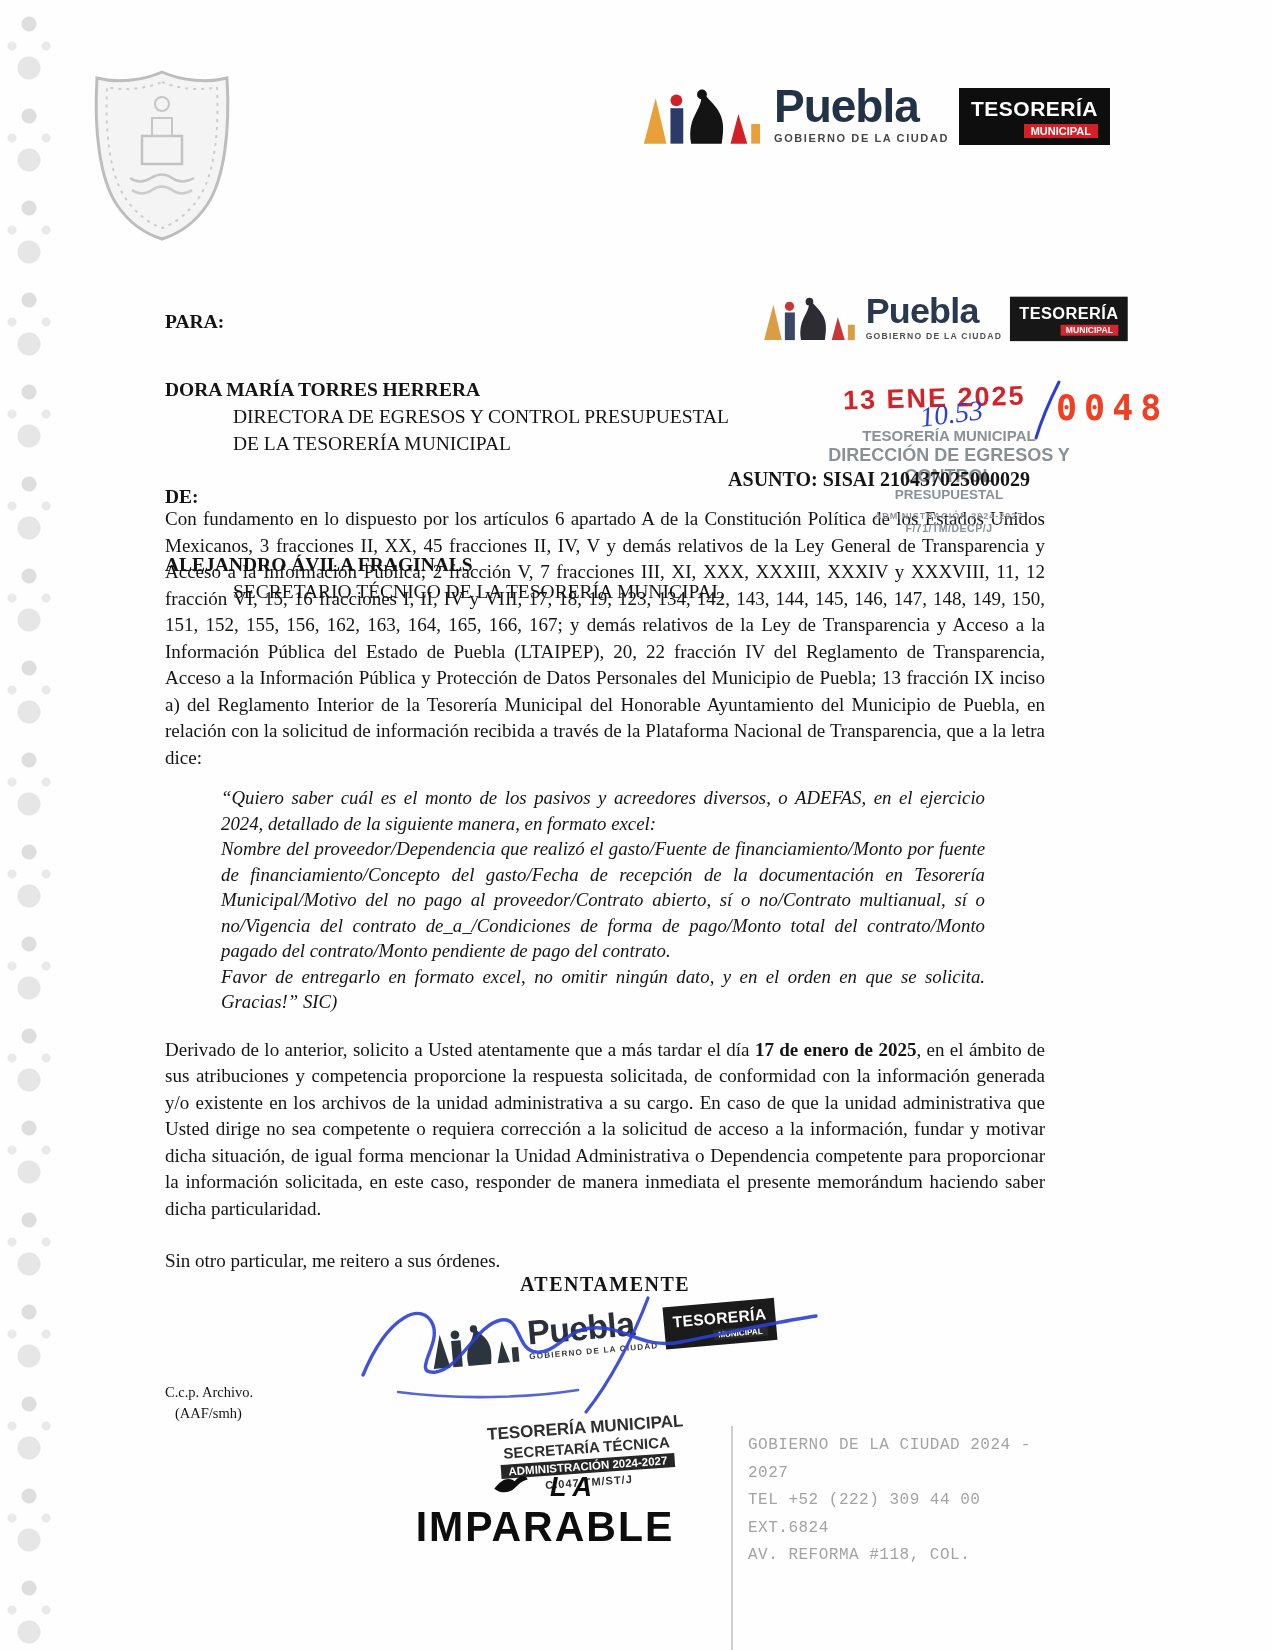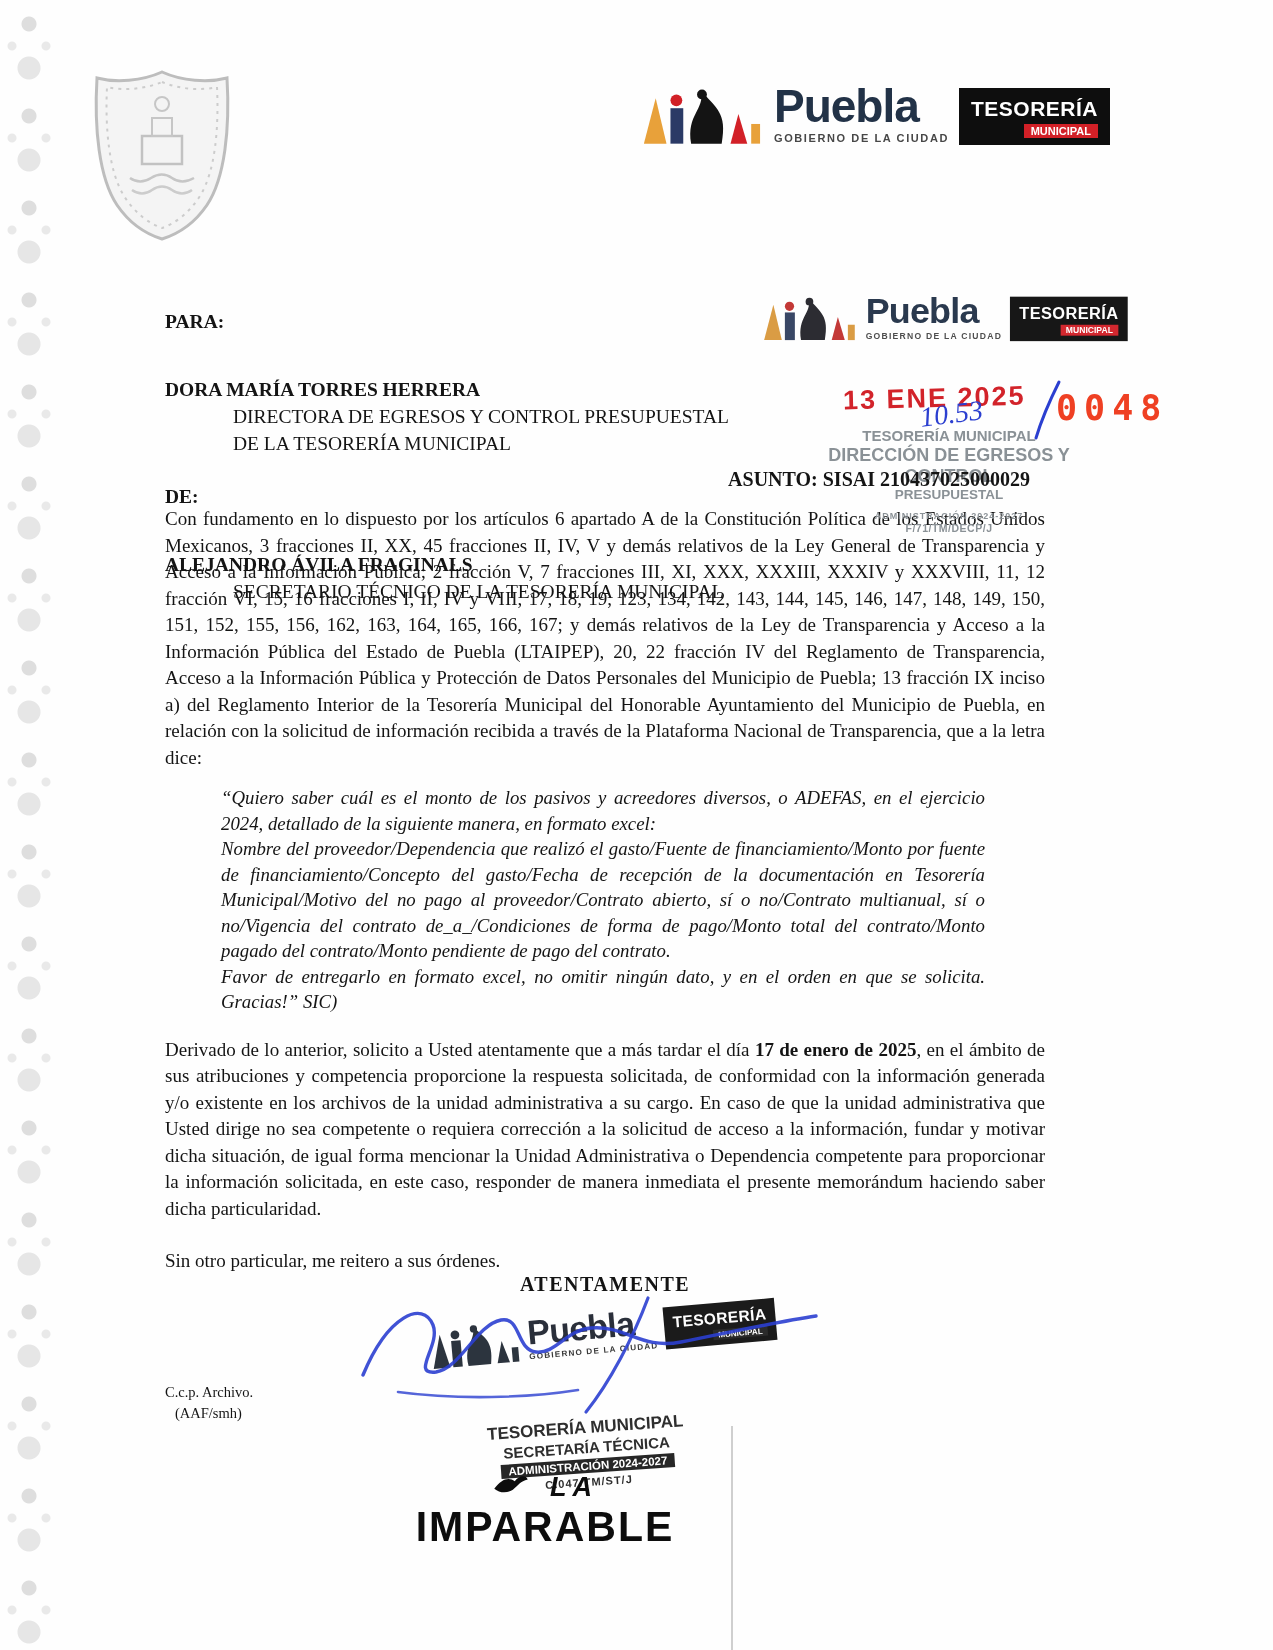--- a/index.html
+++ b/index.html
@@ -233,14 +233,21 @@
     </div>
     <div class="slogan-word">IMPARABLE</div>
   </div>
 
   <div class="ccp">
     <div>C.c.p. Archivo.</div>
     <div class="ccp-2">(AAF/smh)</div>
   </div>
 
   <div class="fdivider"></div>
+  <div class="contact">
+    <div>GOBIERNO DE LA CIUDAD 2024 -</div>
+    <div>2027</div>
+    <div>TEL +52 (222) 309 44 00</div>
+    <div>EXT.6824</div>
+    <div>AV. REFORMA #118, COL.</div>
+  </div>
 
 </div>
 
 </body></html>

